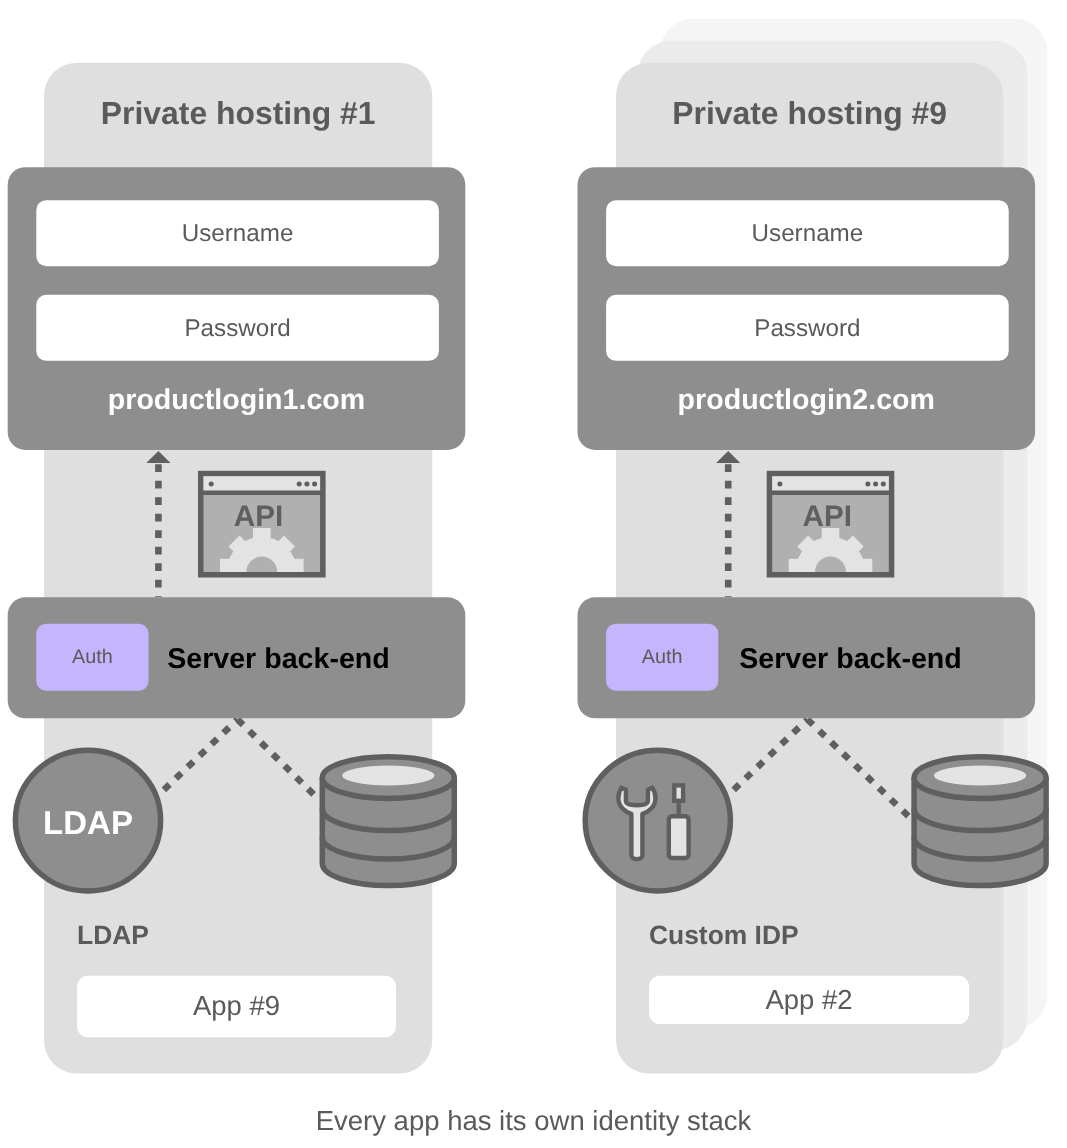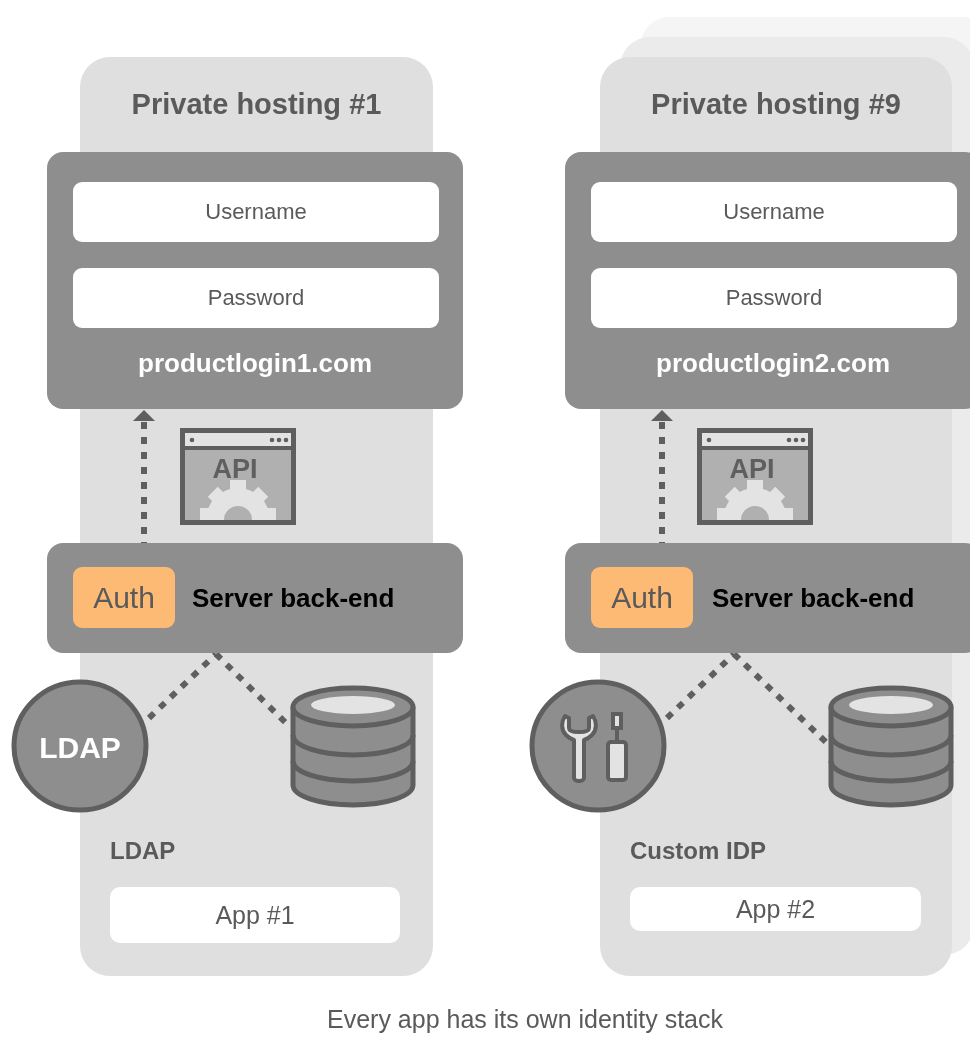--- a/index.html
+++ b/index.html
@@ -1,29 +1,29 @@
 <!DOCTYPE html>
 <html><head>
 <meta charset="utf-8">
 <style>
   html, body { margin: 0; padding: 0; background: #ffffff; }
   body { width: 970px; height: 1044px; position: relative; overflow: hidden;
          font-family: "Liberation Sans", "DejaVu Sans", sans-serif; color: #555; }
-  .abs { position: absolute; box-sizing: border-box; margin-left: 40px; }
+  .abs { position: absolute; box-sizing: border-box; }
   .panel-bg { background: #dfdfdf; border-radius: 30px; }
   .stack2 { background: #ebebeb; border-radius: 30px; }
   .stack3 { background: #f5f5f5; border-radius: 30px; }
   .panel-title { font-weight: bold; font-size: 29px; color: #5a5a5a; text-align: center; white-space: nowrap; }
   .dark-box { background: #8e8e8e; border-radius: 16px; }
   .field { background: #ffffff; border-radius: 9px; display: flex; align-items: center; justify-content: center;
            font-size: 22px; color: #5a5a5a; }
   .domain { font-weight: bold; font-size: 26px; color: #ffffff; text-align: center; white-space: nowrap; }
   .server-label { font-weight: bold; font-size: 26px; color: #000000; white-space: nowrap; }
-  .auth-box { background: #fdba74; border-radius: 9px; display: flex; align-items: center; justify-content: center;
-              font-size: 30px; color: #5a5a5a; }
+  .auth-box { background: #c4b5fd; border-radius: 9px; display: flex; align-items: center; justify-content: center;
+              font-size: 18px; color: #5a5a5a; }
   .idp-label { font-weight: bold; font-size: 24px; color: #5a5a5a; white-space: nowrap; }
   .app-box { background: #ffffff; border-radius: 10px; display: flex; align-items: center; justify-content: center;
              font-size: 25px; color: #5a5a5a; }
   .caption { font-size: 25px; color: #5a5a5a; text-align: center; width: 970px; left: 0; }
   svg { position: absolute; overflow: visible; }
   .circle-text { font-family: "Liberation Sans", sans-serif; font-weight: bold; }
 </style>
 </head>
 <body>
 
@@ -77,21 +77,21 @@
 
 <svg style="left:290px; top:685px; width:127px; height:125px;" viewBox="0 0 127 125">
   <path d="M3 22 L3 100 A60 20 0 0 0 123 100 L123 22" fill="#8e8e8e" stroke="#5f5f5f" stroke-width="5"></path>
   <ellipse cx="63" cy="22" rx="60" ry="19" fill="#8e8e8e" stroke="#5f5f5f" stroke-width="5"></ellipse>
   <ellipse cx="63" cy="20" rx="42" ry="9" fill="#e3e3e3"></ellipse>
   <path d="M3 50 A60 20 0 0 0 123 50" fill="none" stroke="#5f5f5f" stroke-width="5"></path>
   <path d="M3 76 A60 20 0 0 0 123 76" fill="none" stroke="#5f5f5f" stroke-width="5"></path>
 </svg>
 
 <div class="abs idp-label" style="left:70px; top:837px;">LDAP</div>
-<div class="abs app-box" style="left:70px; top:887px; width:290px; height:56px;">App #1</div>
+<div class="abs app-box" style="left:70px; top:887px; width:290px; height:56px;">App #9</div>
 
 <div class="abs panel-bg" style="left:560px; top:57px; width:352px; height:919px;"></div>
 <div class="abs panel-title" style="left:560px; top:88px; width:352px;">Private hosting #9</div>
 
 <div class="abs dark-box" style="left:525px; top:152px; width:416px; height:257px;"></div>
 <div class="abs field" style="left:551px; top:182px; width:366px; height:60px;">Username</div>
 <div class="abs field" style="left:551px; top:268px; width:366px; height:60px;">Password</div>
 <div class="abs domain" style="left:525px; top:348px; width:416px;">productlogin2.com</div>
 
 <svg style="left:0; top:0; width:970px; height:1044px; pointer-events:none;">

